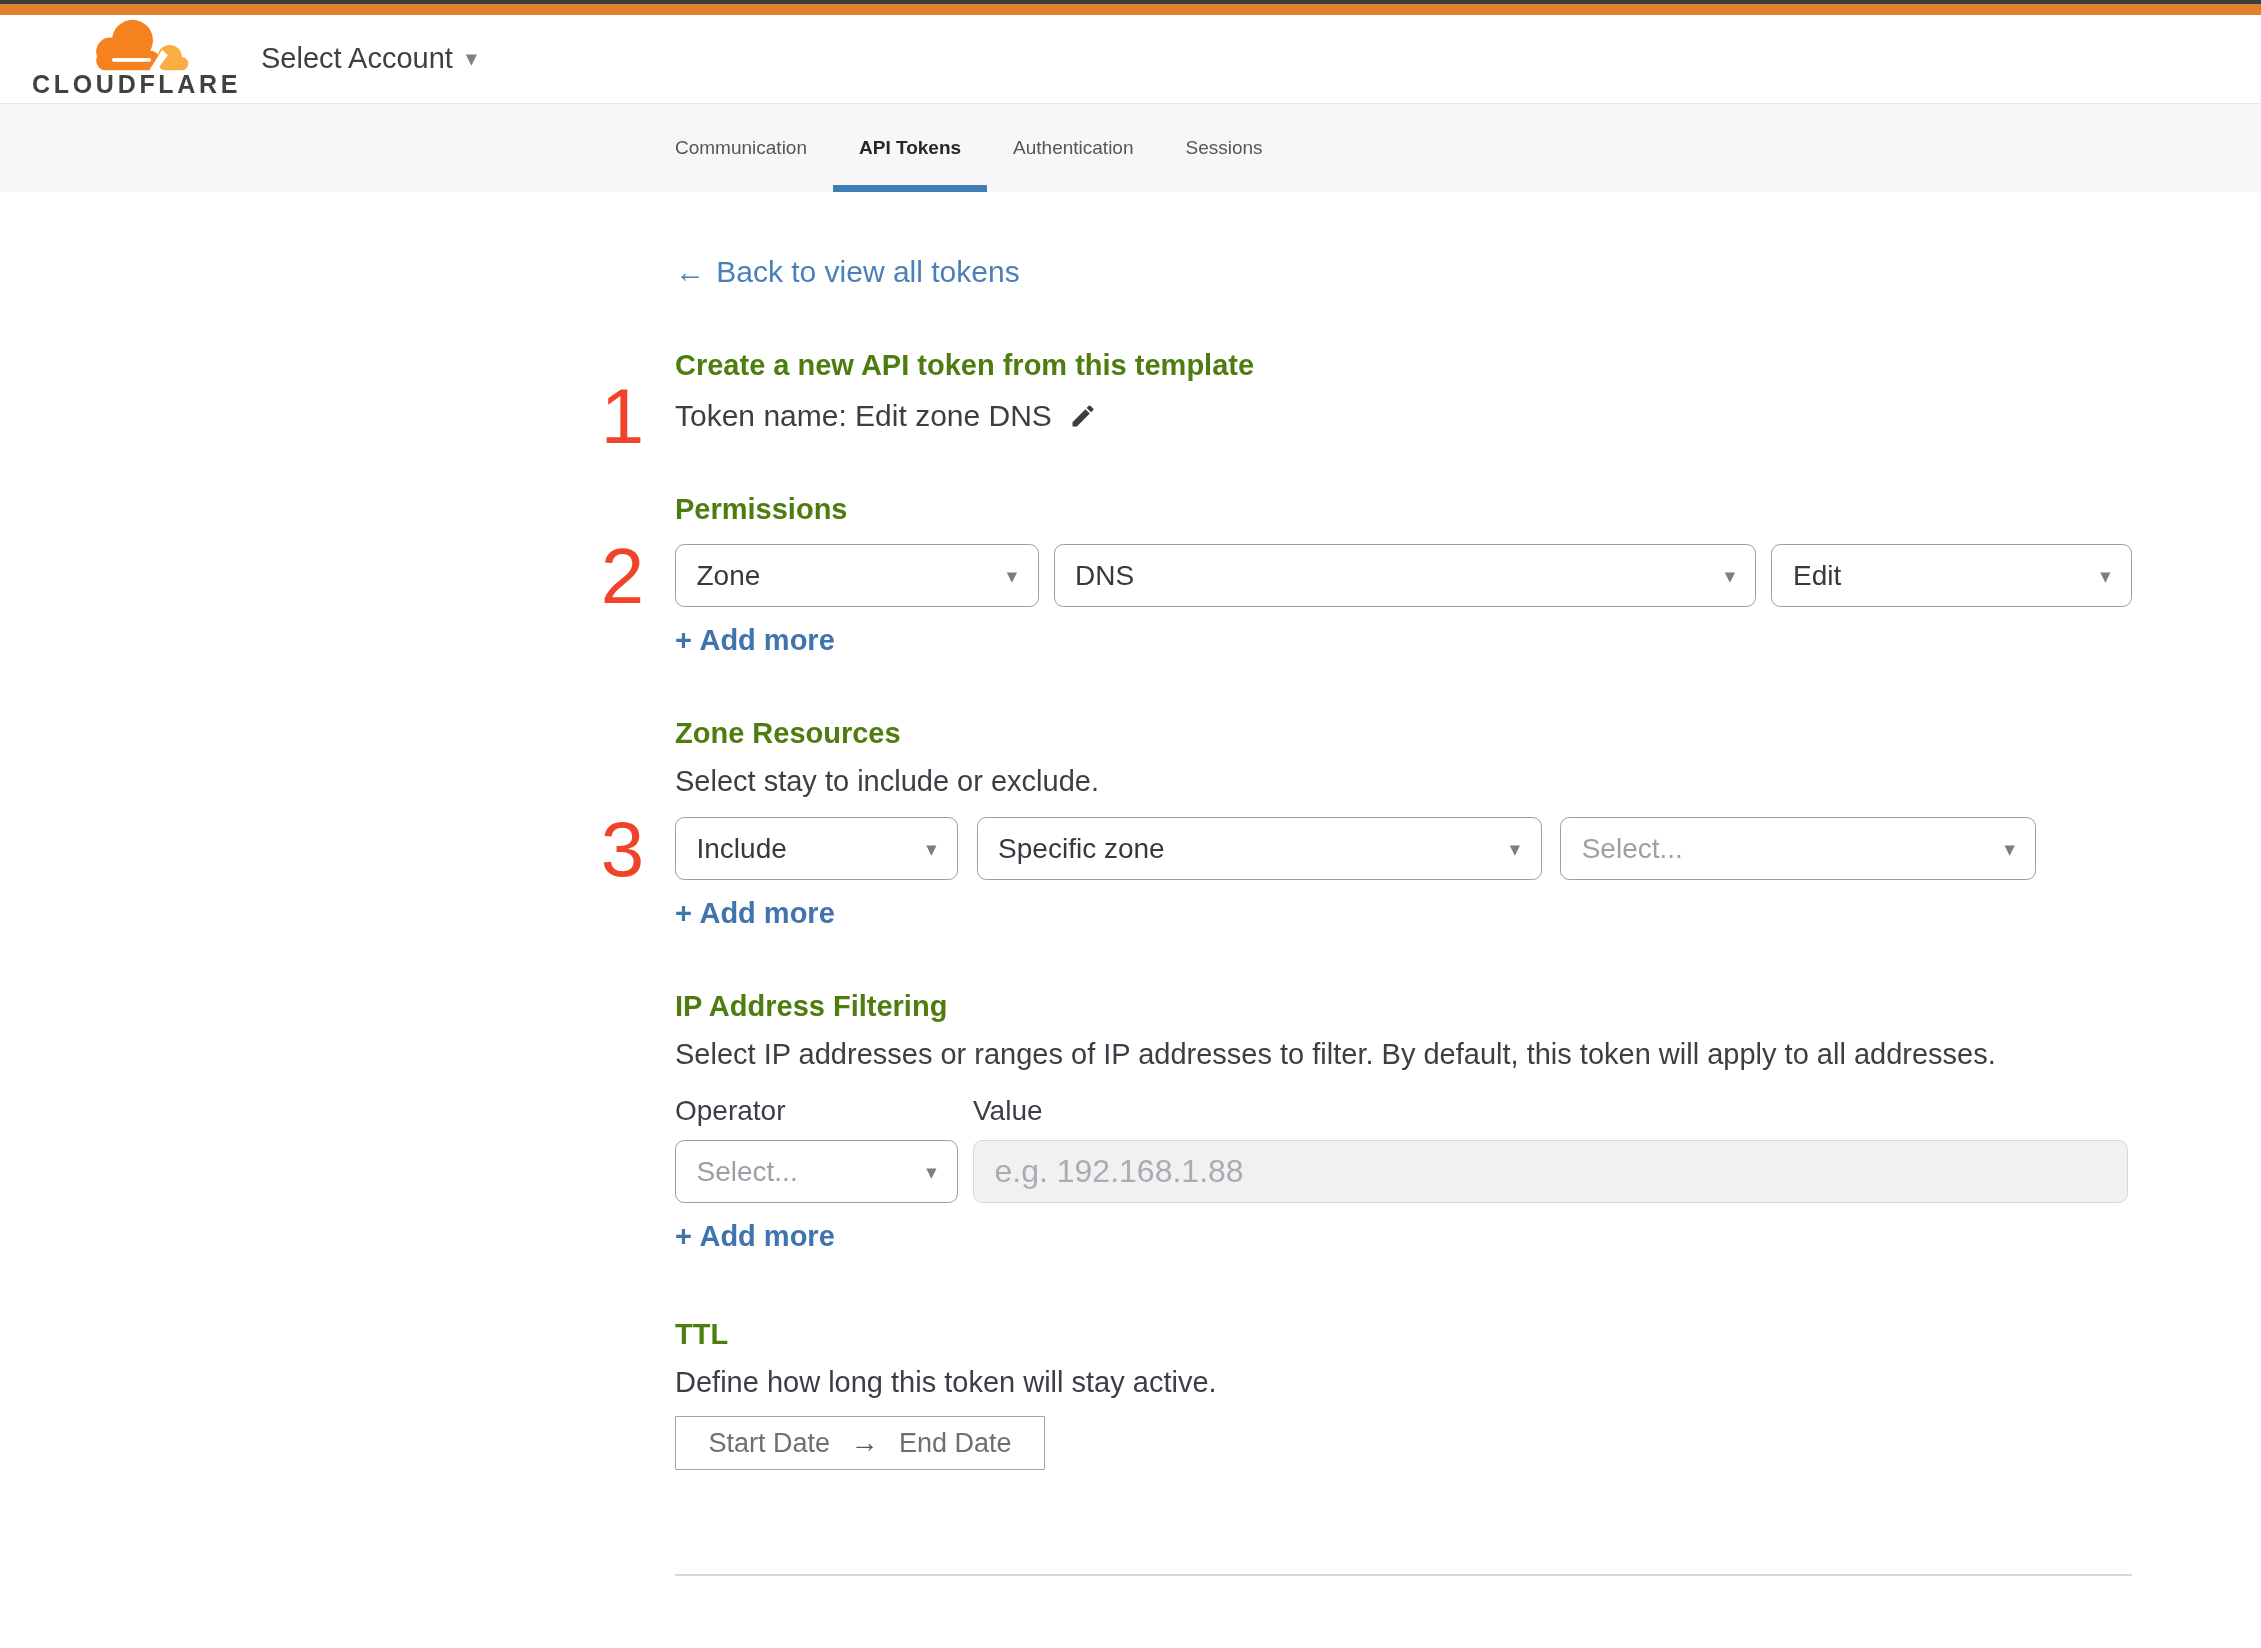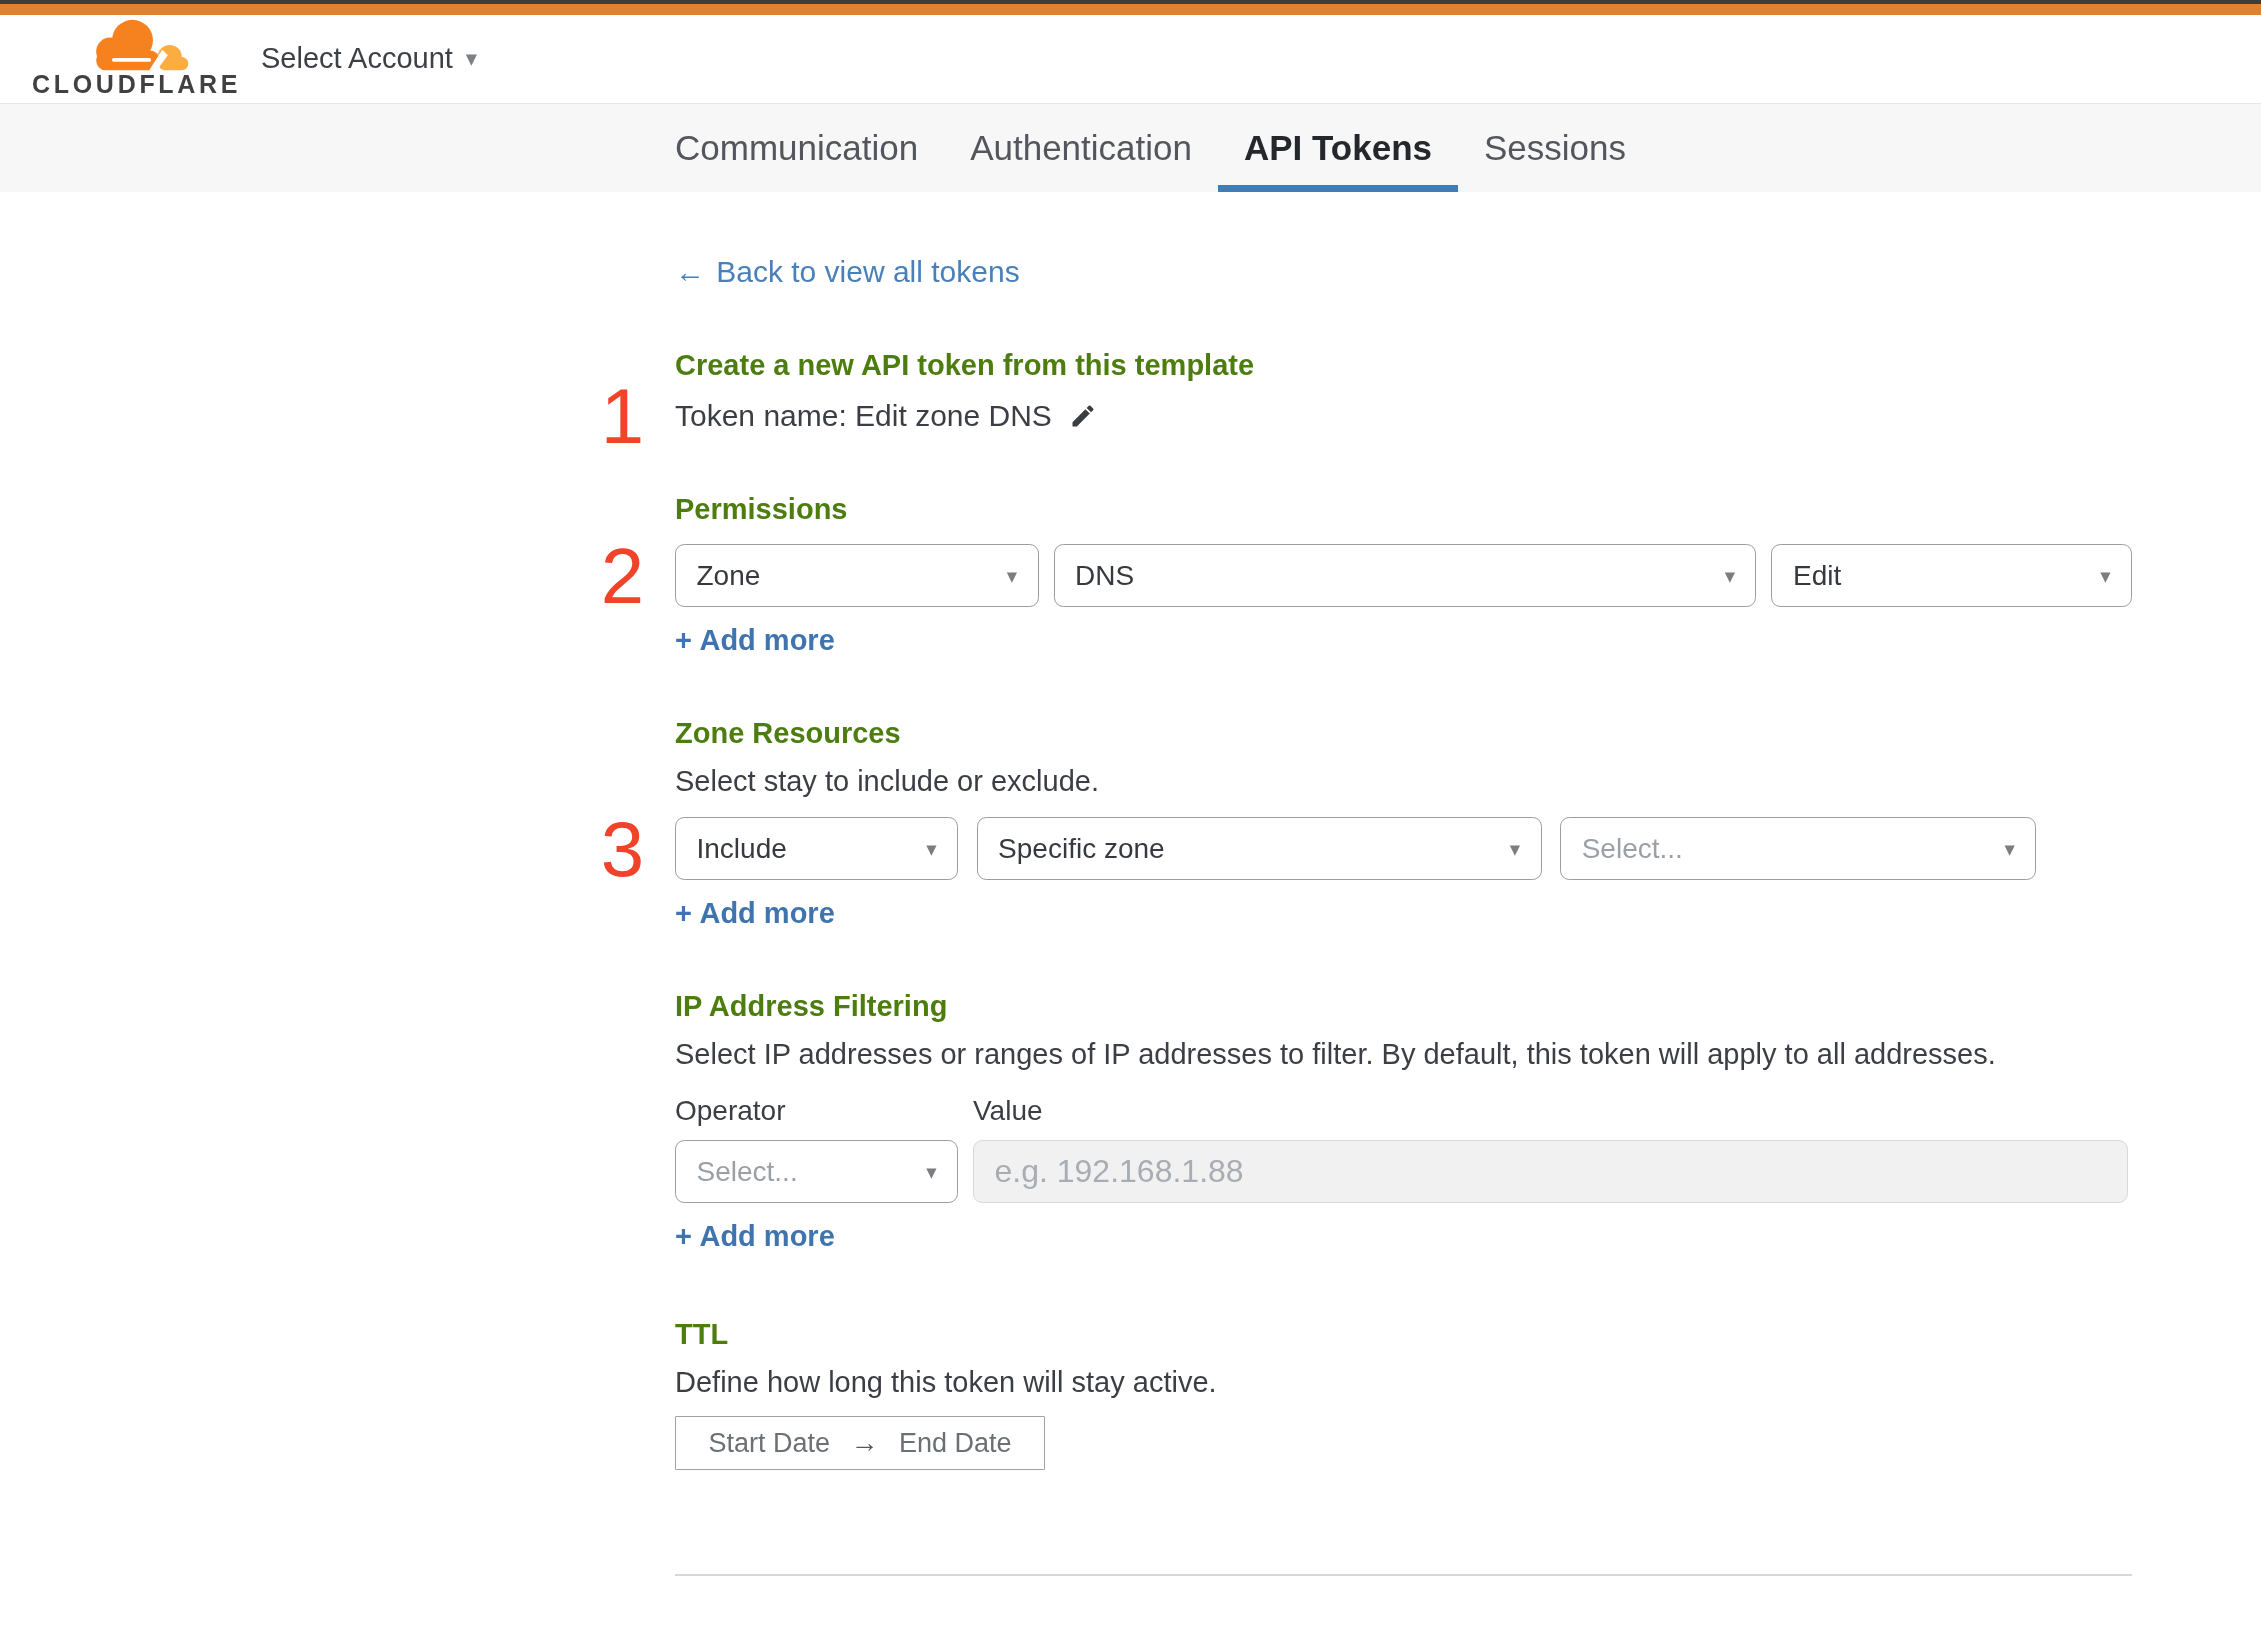--- a/index.html
+++ b/index.html
@@ -55,21 +55,21 @@
     height: 88px;
     background: #f7f7f8;
     display: flex;
     align-items: stretch;
     padding-left: 649px;
   }
   .tab {
     display: flex;
     align-items: center;
     padding: 0 26px;
-    font-size: 35px;
+    font-size: 19px;
     color: #53565c;
     position: relative;
     cursor: pointer;
     white-space: nowrap;
   }
   .tab.active { color: #24272c; font-weight: bold; }
   .tab.active::after {
     content: "";
     position: absolute;
     left: 0; right: 0; bottom: 0;
@@ -218,22 +218,22 @@
     <div class="wordmark">CLOUDFLARE</div>
   </div>
   <div class="account-select">
     <span>Select Account</span>
     <span class="caret">▾</span>
   </div>
 </div>
 
 <div class="tabbar">
   <div class="tab">Communication</div>
+  <div class="tab active">API Tokens</div>
   <div class="tab">Authentication</div>
-  <div class="tab active">API Tokens</div>
   <div class="tab">Sessions</div>
 </div>
 
 <div class="content">
 
   <a class="back-link">
     <span>←</span>
     <span>Back to view all tokens</span>
   </a>
 

